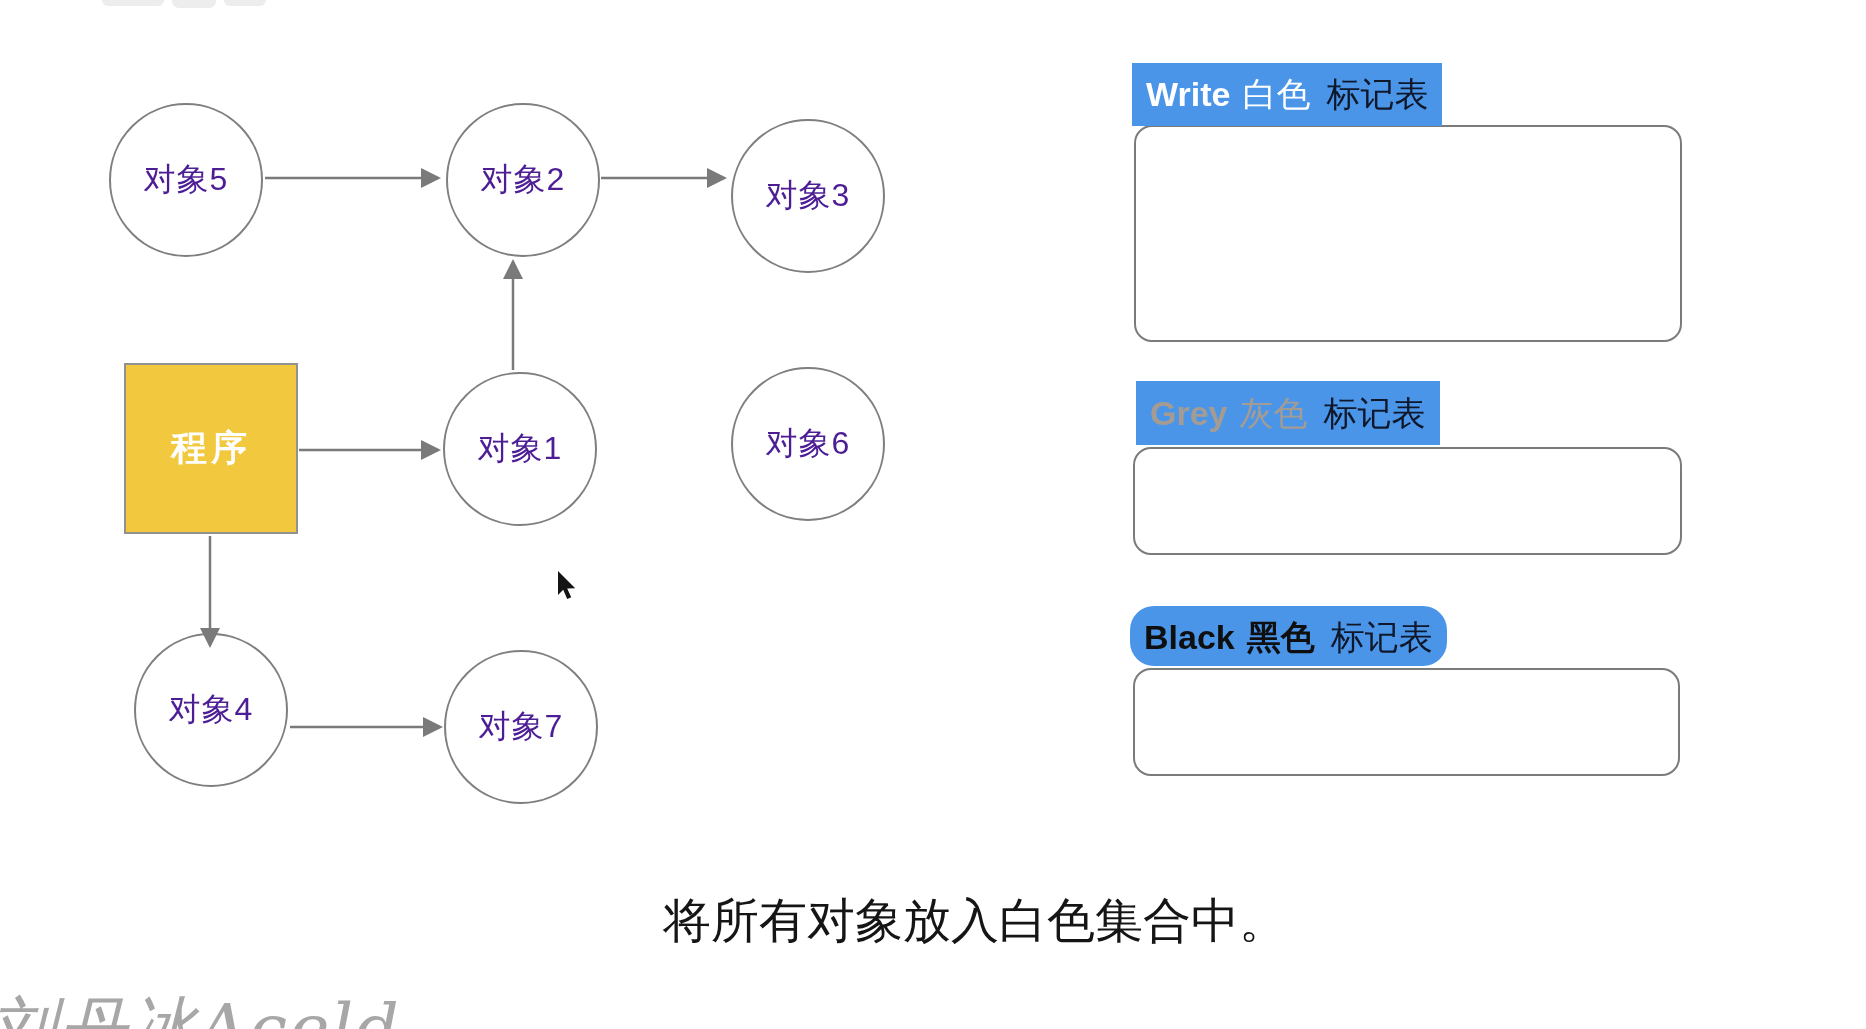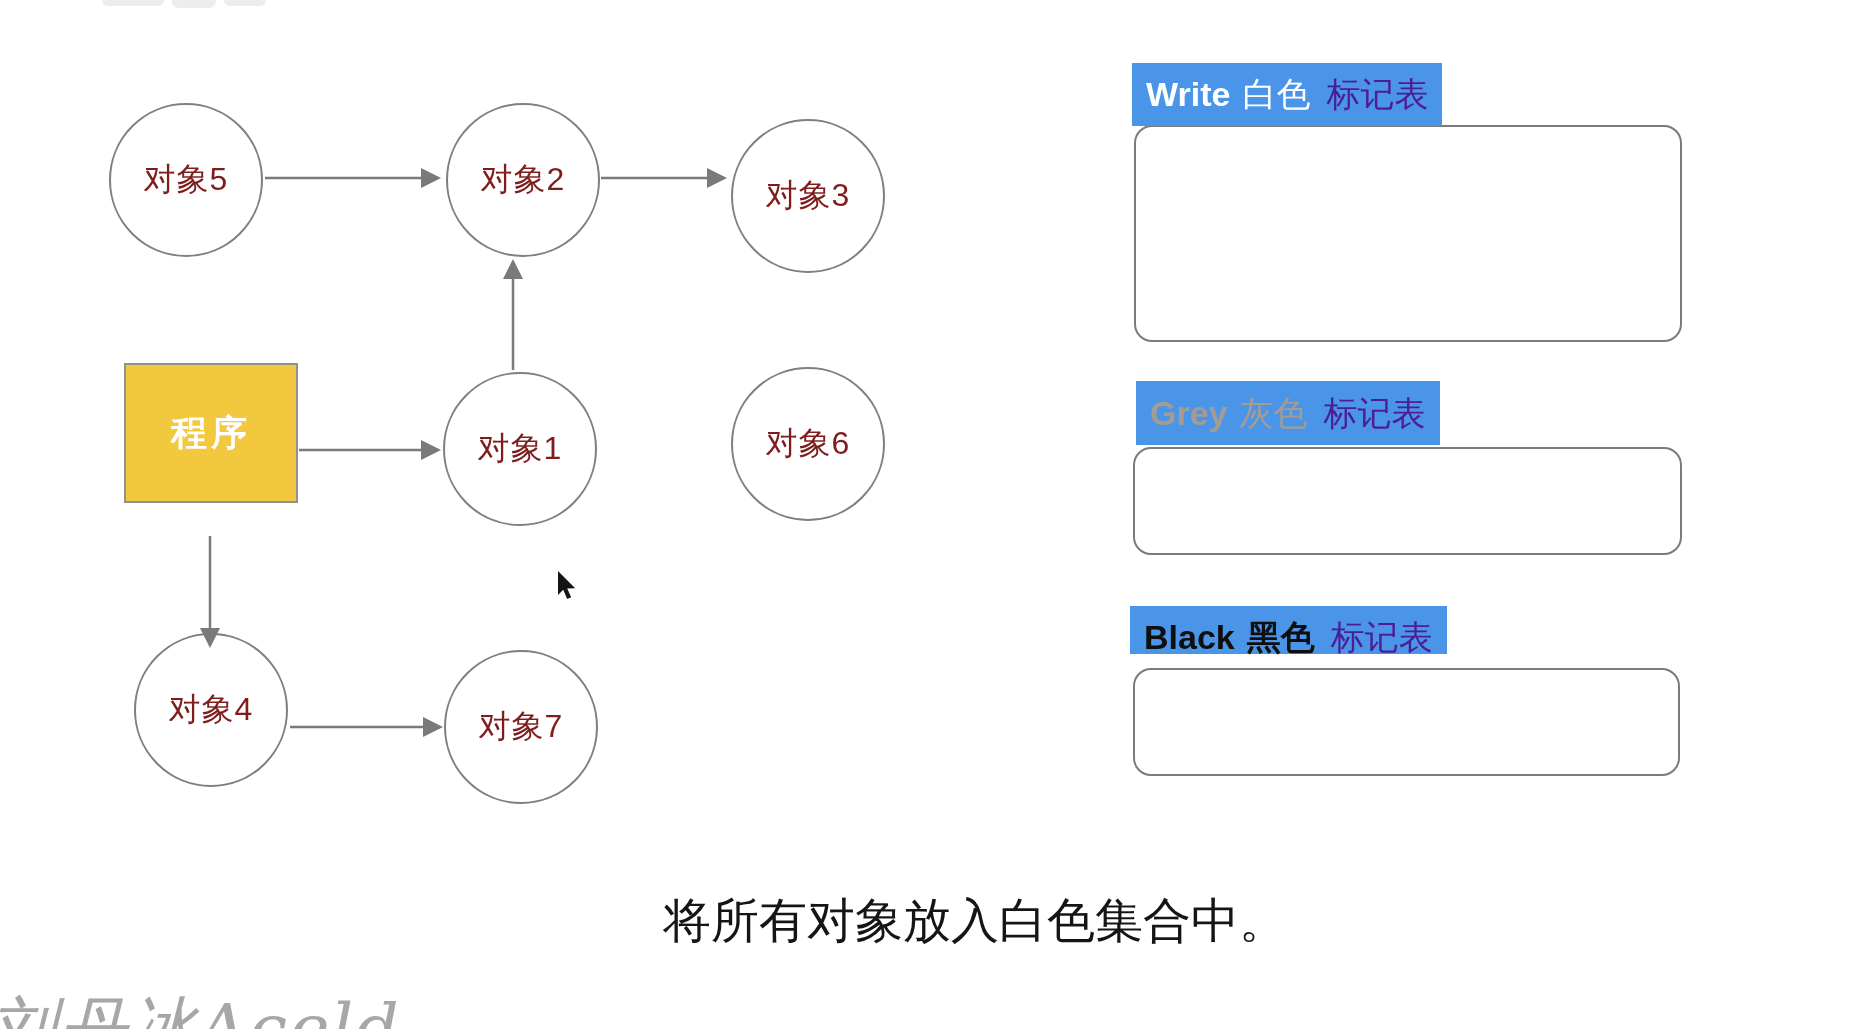--- a/index.html
+++ b/index.html
@@ -7,41 +7,41 @@
     width:1866px;height:1029px;position:relative;overflow:hidden;
     background:#ffffff;
     font-family:"Liberation Sans","DejaVu Sans",sans-serif;
   }
 
   
   .obj-circle{
     position:absolute;width:154px;height:154px;border-radius:50%;
     border:2px solid #7f7f7f;background:#ffffff;box-sizing:border-box;
     display:flex;align-items:center;justify-content:center;
-    font-size:32px;color:#7f1d1d;letter-spacing:1px;
+    font-size:32px;color:#4c1d95;letter-spacing:1px;
   }
   .program-box{
-    position:absolute;left:124px;top:363px;width:174px;height:140px;
+    position:absolute;left:124px;top:363px;width:174px;height:171px;
     background:#f1c83e;border:2px solid #919191;box-sizing:border-box;
     display:flex;align-items:center;justify-content:center;
     font-size:36px;font-weight:bold;color:#ffffff;letter-spacing:4px;
   }
 
   
   svg.layer{position:absolute;left:0;top:0;pointer-events:none;}
 
   
   .panel-label{
     position:absolute;height:63px;line-height:63px;
     background:#4a95e8;padding:0 14px;white-space:nowrap;
     font-size:34px;z-index:3;
   }
   .panel-label .tag-en{font-weight:bold;margin-right:12px;text-align:right;}
   .panel-label .tag-cn{margin-right:16px;}
-  .panel-label .suffix{color:#4c1d95;}
+  .panel-label .suffix{color:#0f172a;}
   .panel-white .tag-en,.panel-white .tag-cn{color:#ffffff;}
   .panel-grey  .tag-en,.panel-grey  .tag-cn{color:#a49c93;}
   .panel-black .tag-en{color:#0f0f0f;}
   .panel-black .tag-cn{color:#0f0f0f;font-weight:bold;}
   .panel-box{
     position:absolute;background:#ffffff;border:2px solid #7b7b7b;
     border-radius:18px;box-sizing:border-box;z-index:2;
   }
 
   
@@ -112,21 +112,21 @@
 <div class="panel-label panel-white" style="left:1132px;top:63px;">
   <span class="tag-en">Write</span><span class="tag-cn">白色</span><span class="suffix">标记表</span>
 </div>
 <div class="panel-box" style="left:1134px;top:125px;width:548px;height:217px;"></div>
 
 <div class="panel-label panel-grey" style="left:1136px;top:381px;height:64px;line-height:64px;">
   <span class="tag-en">Grey</span><span class="tag-cn">灰色</span><span class="suffix">标记表</span>
 </div>
 <div class="panel-box" style="left:1133px;top:447px;width:549px;height:108px;"></div>
 
-<div class="panel-label panel-black" style="left:1130px;top:606px;height:48px;line-height:62px;">
+<div class="panel-label panel-black" style="left:1130px;top:606px;height:60px;line-height:62px;border-radius:24px;">
   <span class="tag-en">Black</span><span class="tag-cn">黑色</span><span class="suffix">标记表</span>
 </div>
 <div class="panel-box" style="left:1133px;top:668px;width:547px;height:108px;"></div>
 
 <div class="caption">
   <div>将所有对象放入白色集合中。</div>
 </div>
 
 <div class="watermark">刘丹冰Aceld</div>
 

